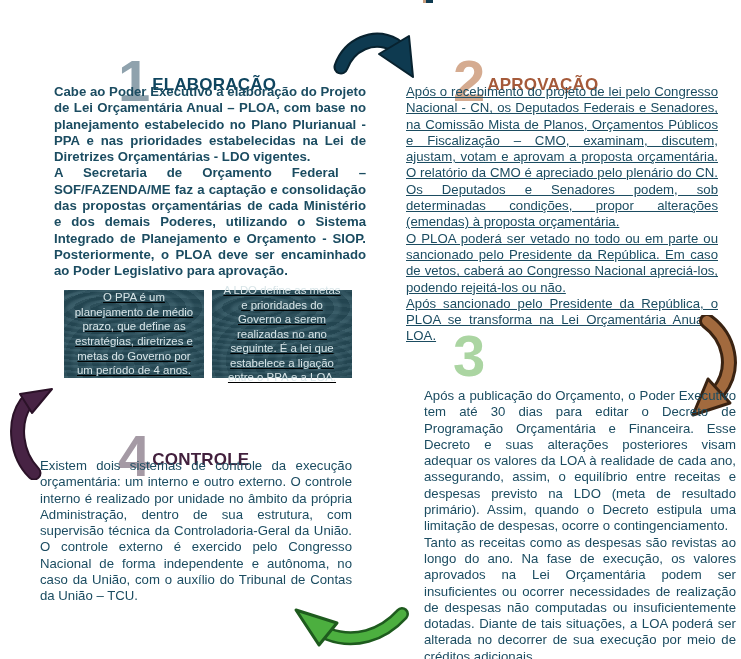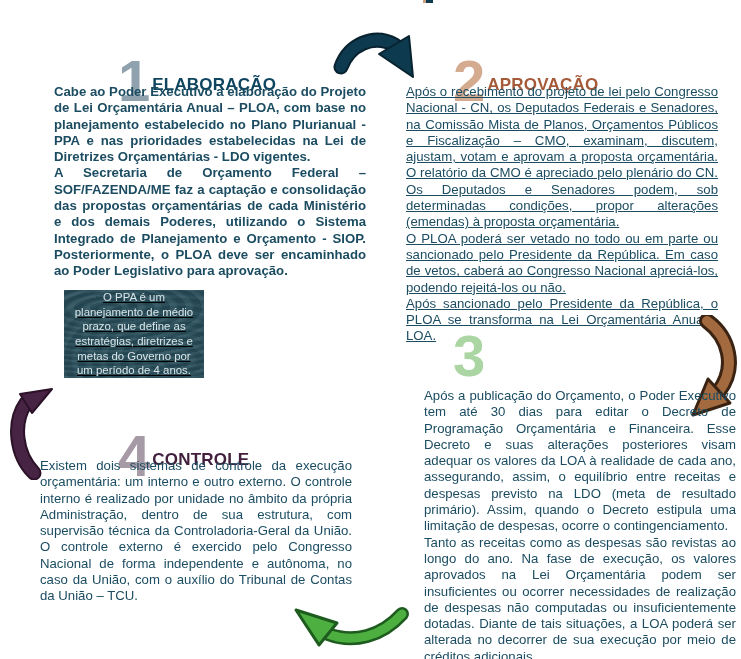--- a/index.html
+++ b/index.html
@@ -78,20 +78,21 @@
   <span class="sec-num">1</span>
   <span class="sec-title">ELABORAÇÃO</span>
 </div>
 <div class="abs par-block" style="left:54px;top:84px;font-weight:bold;">
   <p>Cabe ao Poder Executivo a elaboração do Projeto de Lei Orçamentária Anual – PLOA, com base no planejamento estabelecido no Plano Plurianual - PPA e nas prioridades estabelecidas na Lei de Diretrizes Orçamentárias - LDO vigentes.</p>
   <p>A Secretaria de Orçamento Federal – SOF/FAZENDA/ME faz a captação e consolidação das propostas orçamentárias de cada Ministério e dos demais Poderes, utilizando o Sistema Integrado de Planejamento e Orçamento - SIOP. Posteriormente, o PLOA deve ser encaminhado ao Poder Legislativo para aprovação.</p>
 </div>
 
 <div class="abs info-boxes" style="left:64px;top:290px;">
   <div class="info-box">O PPA é um planejamento de médio prazo, que define as estratégias, diretrizes e metas do Governo por um período de 4 anos.</div>
+  <div class="info-box">A LDO define as metas e prioridades do Governo a serem realizadas no ano seguinte. É a lei que estabelece a ligação entre o PPA e a LOA.</div>
 </div>
 
 <svg class="abs" style="left:333px;top:27px;" width="90" height="62" viewBox="0 0 90 62">
   <path class="a1-outline" stroke-width="15" d="M8,40 C16,18 40,6 62,18"></path>
   <path class="a1-body" stroke-width="11" d="M8,40 C16,18 40,6 62,18"></path>
   <polygon class="a1-head" points="46,27 76,9 80,50"></polygon>
 </svg>
 
 <div class="abs sec-header sec2" style="left:453px;top:27px;">
   <span class="sec-num">2</span>

